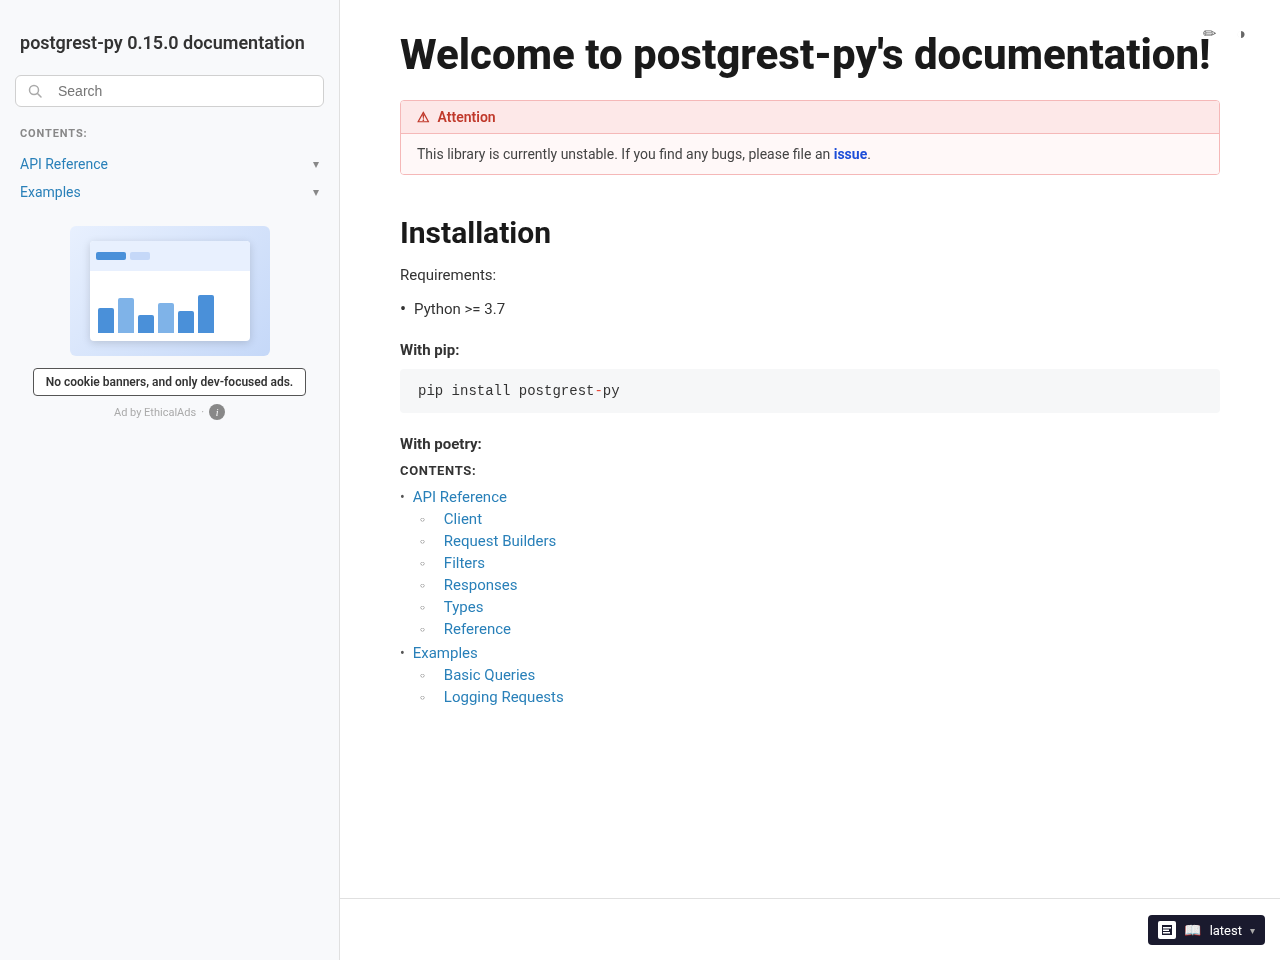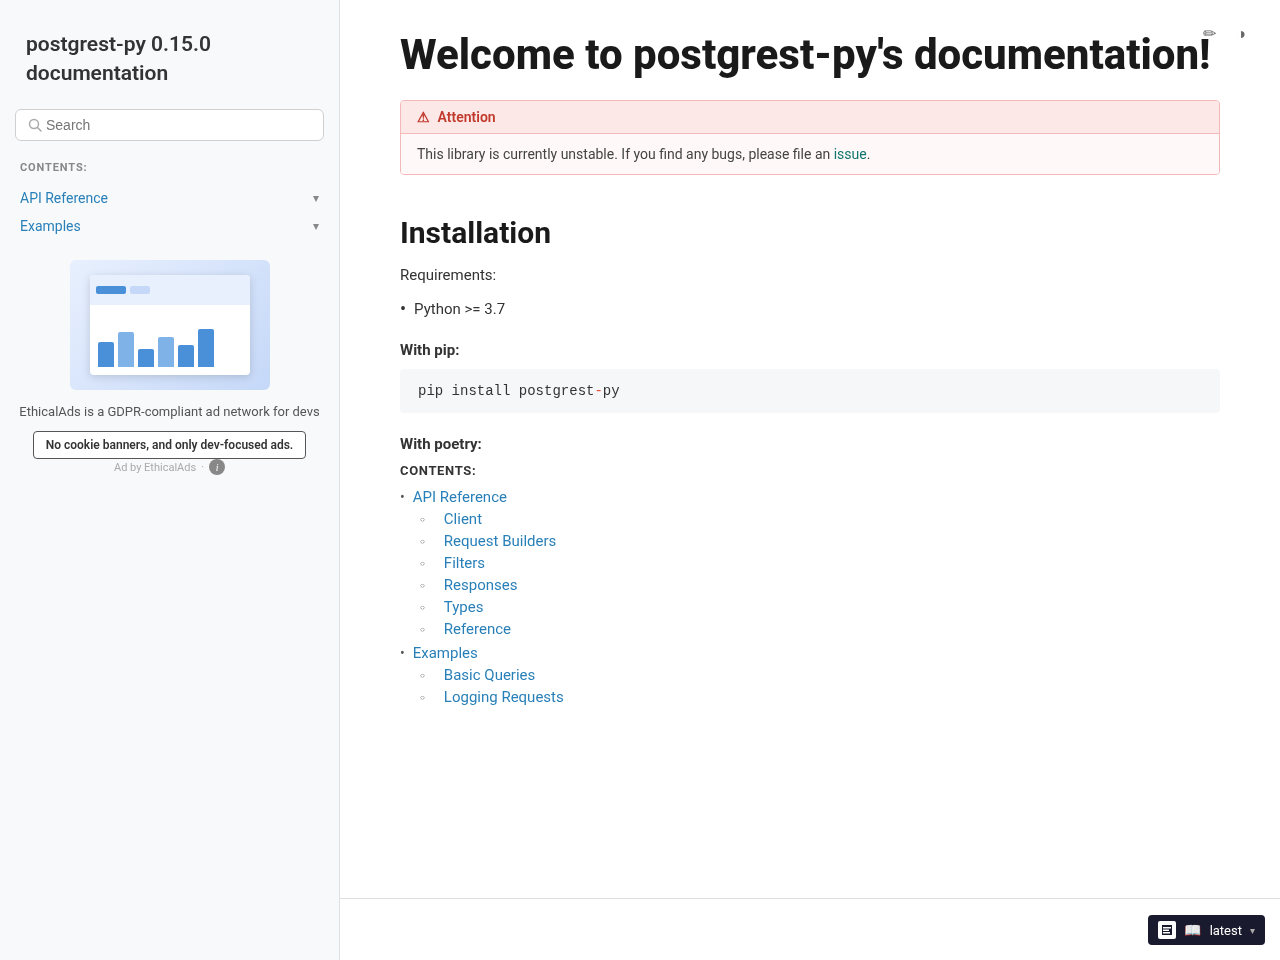--- a/index.html
+++ b/index.html
@@ -11,36 +11,35 @@
       min-width: 340px;
       background: #f8f9fb;
       border-right: 1px solid #e0e0e0;
       display: flex;
       flex-direction: column;
       height: 100vh;
       overflow-y: auto;
       padding: 20px 0;
     }
     .sidebar-title {
-      font-size: 21px;
+      font-size: 18px;
       font-weight: 600;
       color: #333;
       padding: 10px 20px 20px 20px;
       line-height: 1.4;
-      margin-left: 6px;
     }
     .search-box {
       margin: 0 15px 20px 15px;
       display: flex;
       align-items: center;
       background: #fff;
       border: 1px solid #d0d0d0;
       border-radius: 6px;
       padding: 7px 12px;
-      gap: 4px;
+      gap: 16px;
     }
     .search-box input {
       border: none;
       outline: none;
       background: transparent;
       font-size: 14px;
       color: #666;
       width: 100%;
     }
     .search-icon-svg {
@@ -118,20 +117,21 @@
       border: 1.5px solid #555;
       border-radius: 4px;
       padding: 6px 12px;
       font-size: 12px;
       font-weight: 600;
       color: #333;
       cursor: pointer;
       display: inline-block;
     }
     .ad-footer {
+      margin-top: 8px;
       font-size: 11px;
       color: #aaa;
       display: flex;
       align-items: center;
       justify-content: center;
       gap: 5px;
     }
     .ad-info-icon {
       width: 16px;
       height: 16px;
@@ -199,21 +199,21 @@
       font-size: 14px;
       color: #c0392b;
     }
     .attention-body {
       background: #fff8f8;
       padding: 12px 16px;
       font-size: 14px;
       color: #444;
       border-top: 1px solid #f5b8b8;
     }
-    .attention-body a { color: #0f766e; text-decoration: none; }
+    .attention-body a { color: #1d4ed8; text-decoration: none; font-weight: bold; }
 
     h2.section-title {
       font-size: 30px;
       font-weight: 700;
       color: #1a1a1a;
       margin-bottom: 16px;
       padding-top: 10px;
     }
     .requirements-label {
       font-size: 15px;
@@ -395,21 +395,20 @@
         <div class="ad-image-bar">
           <div class="bar" style="width:16px;height:25px;"></div>
           <div class="bar" style="width:16px;height:35px; background:#7fb3e8;"></div>
           <div class="bar" style="width:16px;height:18px;"></div>
           <div class="bar" style="width:16px;height:30px; background:#7fb3e8;"></div>
           <div class="bar" style="width:16px;height:22px;"></div>
           <div class="bar" style="width:16px;height:38px;"></div>
         </div>
       </div>
     </div>
-    <div class="ad-desc">EthicalAds is a GDPR-compliant ad network for devs</div>
     <div class="ad-button">No cookie banners, and only dev-focused ads.</div>
     <div class="ad-footer">
       <span>Ad by EthicalAds</span>
       <span>·</span>
       <div class="ad-info-icon">i</div>
     </div>
   </div>
 </div>
 
 <div class="main-content">

